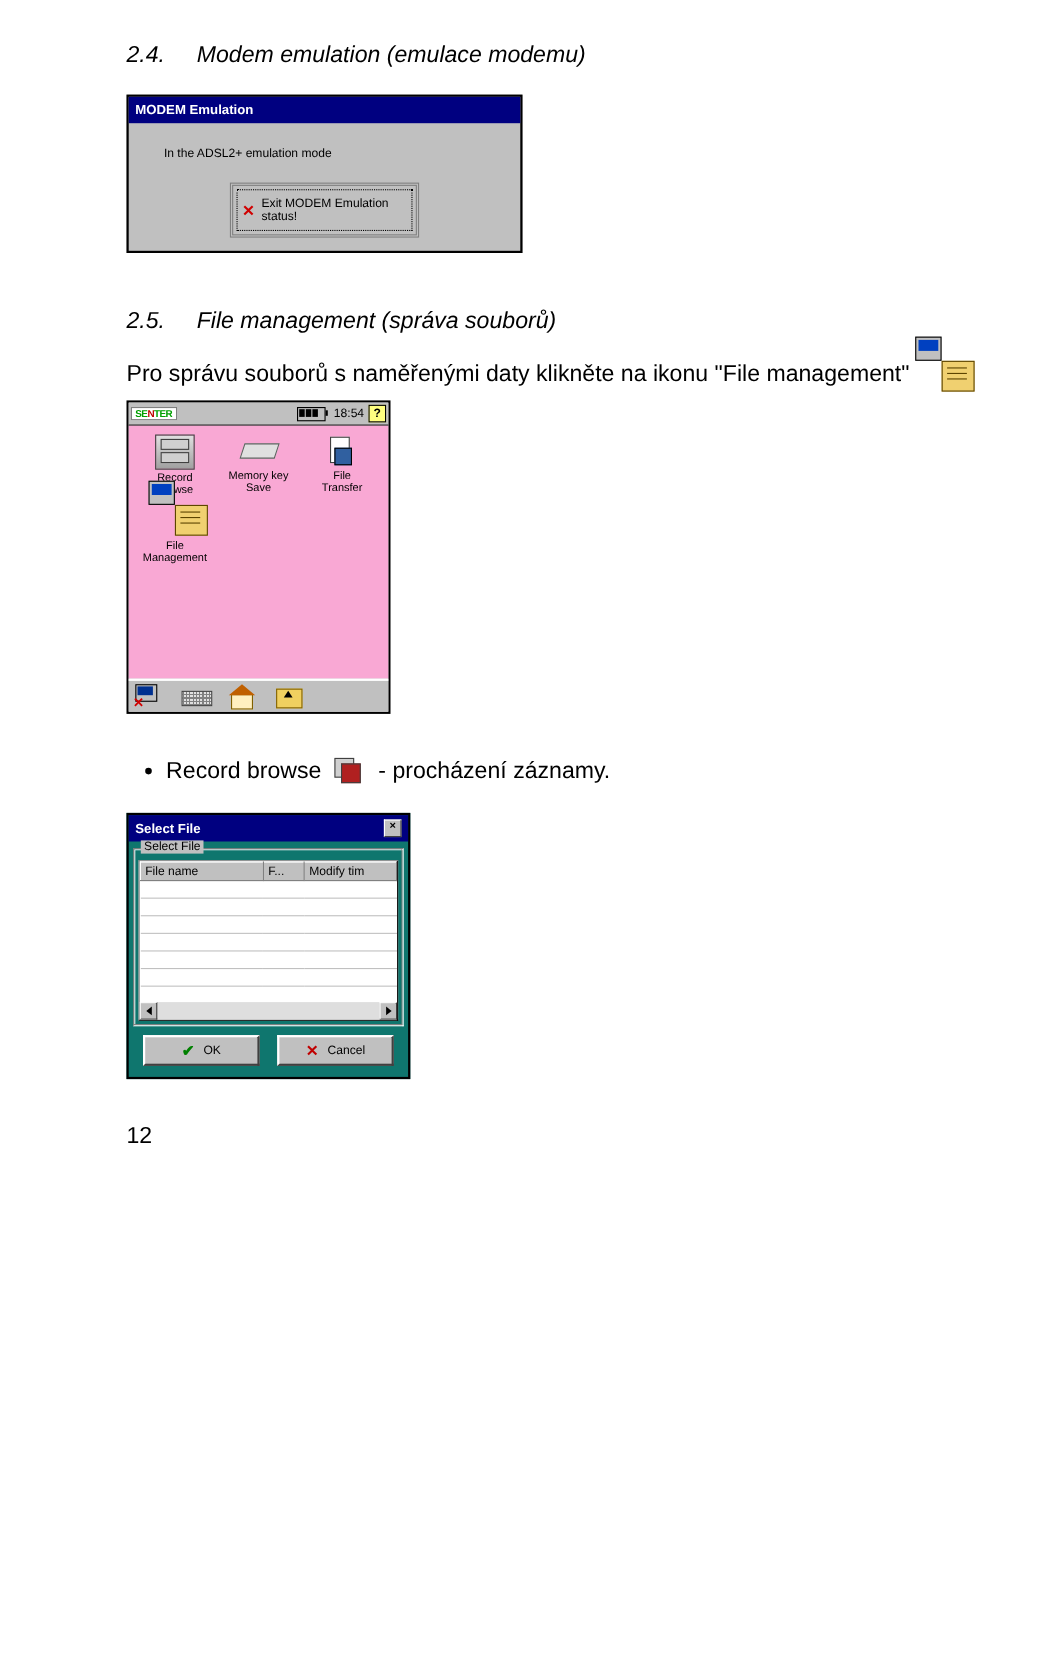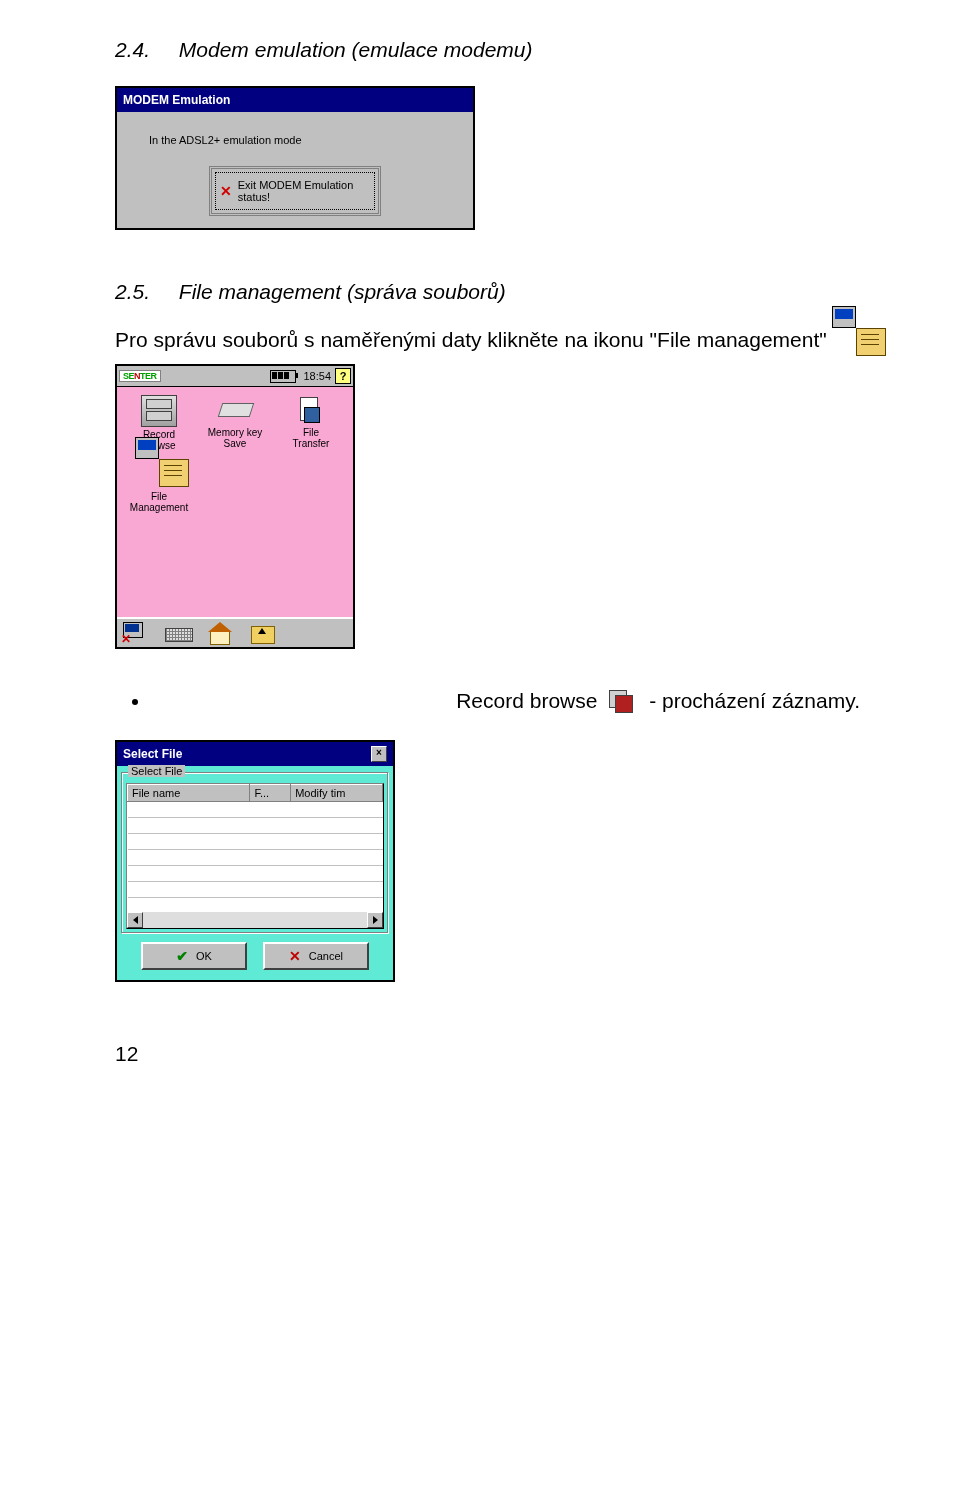--- a/index.html
+++ b/index.html
@@ -235,39 +235,39 @@
   .sb-pc::before { content:""; position:absolute; left:0; top:0; width:18px; height:14px; background:#c0c0c0; border:1px solid #000; }
   .sb-pc::after { content:""; position:absolute; left:2px; top:2px; width:14px; height:8px; background:#003090; }
   .sb-pc .x { position:absolute; bottom:-2px; left:-2px; color:#d00000; font-size:12px; font-weight:bold; }
   .sb-kbd::before { content:""; position:absolute; left:0; top:6px; width:26px; height:12px; background:#e0e0e0; border:1px solid #404040; background-image: repeating-linear-gradient(90deg,#808080 0 1px, transparent 1px 3px), repeating-linear-gradient(0deg,#808080 0 1px, transparent 1px 3px); }
   .sb-home::before { content:""; position:absolute; left:3px; top:9px; width:18px; height:12px; background:#fff0c0; border:1px solid #806000; }
   .sb-home::after { content:""; position:absolute; left:1px; top:0; width:0; height:0; border-left:12px solid transparent; border-right:12px solid transparent; border-bottom:10px solid #c06000; }
   .sb-up::before { content:""; position:absolute; left:2px; top:4px; width:22px; height:16px; background:#f0d060; border:1px solid #806000; }
   .sb-up::after { content:""; position:absolute; left:9px; top:6px; width:0;height:0; border-left:4px solid transparent; border-right:4px solid transparent; border-bottom:6px solid #000; }
 
   
-  ul.doc { list-style: disc; padding-left: 36px; margin: 18px 0; text-align: right; }
+  ul.doc { list-style: disc; padding-left: 36px; margin: 18px 0; }
   ul.doc li { font-size: 21px; }
 
   
   .rb-icon {
     width: 28px; height: 24px; position: relative;
     display: inline-block; vertical-align: middle; margin: 0 6px;
   }
   .rb-icon::before, .rb-icon::after {
     content:""; position:absolute; width:16px; height:16px; border:1px solid #404040; background:#d0d0d0;
   }
   .rb-icon::before { left:0; top:0; }
   .rb-icon::after { left:6px; top:5px; background:#b02020; }
 
   
   .sel-win {
-    width: 280px;
+    width: 258px;
     border: 2px solid #000;
-    background: #5eead4;
+    background: #0f766e;
     box-sizing: border-box;
     margin-top: 26px;
   }
   .sel-body { padding: 2px 4px 10px 4px; }
   .group-box {
     border: 1px solid #808080;
     border-top-color: #808080;
     border-left-color: #808080;
     border-right-color: #fff;
     border-bottom-color: #fff;
@@ -346,21 +346,21 @@
     border-bottom-color: #404040;
     font-family: "MS Sans Serif", Tahoma, sans-serif;
     font-size: 11px;
     display: flex; align-items: center; justify-content: center; gap: 8px;
   }
   .glyph-ok { color: #008000; font-weight: bold; font-size: 14px; }
   .glyph-x { color: #c00000; font-weight: bold; font-size: 14px; }
 
   .page-num {
     font-size: 21px;
-    margin-top: 60px;
+    margin-top: 40px;
   }
 </style>
 </head>
 <body>
 
 <div class="page">
 
   <p class="heading">
     <span class="num">2.4.</span>
     <span>Modem emulation (emulace modemu)</span>

